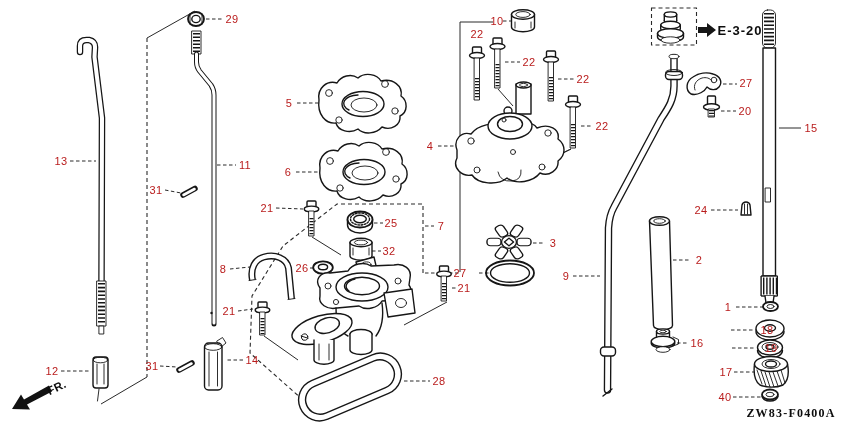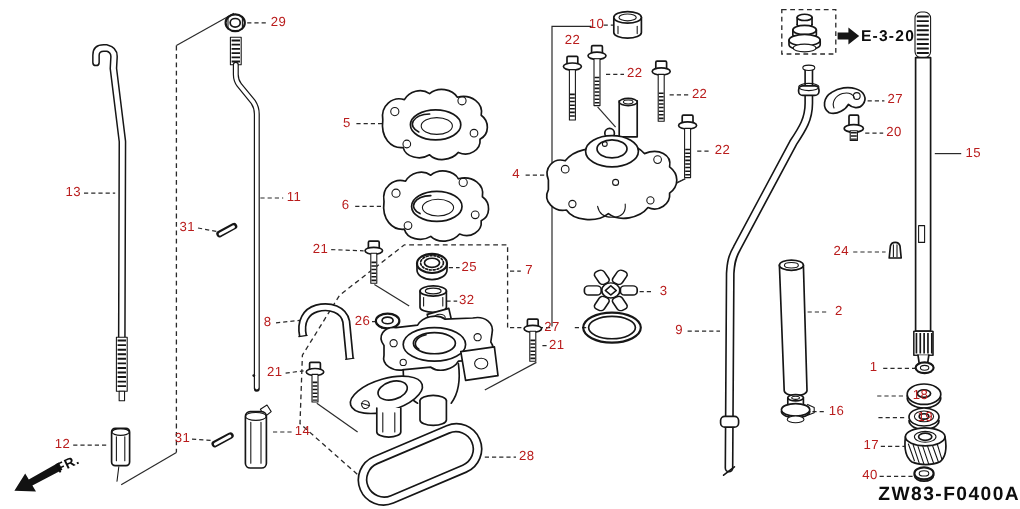--- a/index.html
+++ b/index.html
@@ -5,21 +5,21 @@
   html,body{margin:0;padding:0;background:#fff;}
   .stage{position:relative;width:850px;height:424px;background:#fff;overflow:hidden;
          font-family:"Liberation Sans",sans-serif;}
   .stage svg{position:absolute;left:0;top:0;}
   #labels-layer{position:absolute;left:0;top:0;width:850px;height:424px;z-index:5;}
   .callout{position:absolute;transform:translate(-50%,-50%);font-weight:400;font-size:11px;
            color:#b91c1c;letter-spacing:.3px;white-space:nowrap;line-height:1;}
   .ann{position:absolute;transform:translate(-50%,-50%);font-weight:700;color:#0d0d0d;
        white-space:nowrap;line-height:1;}
   .ann-ref{font-size:13px;letter-spacing:1px;}
-  .ann-code{font-size:16px;letter-spacing:1.2px;}
+  .ann-code{font-size:12px;letter-spacing:1.2px;font-family:Liberation Serif, serif;}
   .ann-fr{font-size:11.5px;letter-spacing:.5px;}
   
   .s{stroke:#161616;stroke-width:1.4;fill:none;stroke-linecap:round;stroke-linejoin:round;}
   .sf{stroke:#161616;stroke-width:1.4;fill:#fff;stroke-linecap:round;stroke-linejoin:round;}
   .thin{stroke-width:.9;}
   .bold{stroke-width:1.8;}
   .lead{stroke:#2a2a2a;stroke-width:1;fill:none;stroke-dasharray:3.5 2.5;}
   .sol{stroke:#2a2a2a;stroke-width:1;fill:none;}
   .dash{stroke:#2a2a2a;stroke-width:1.1;fill:none;stroke-dasharray:4 3;}
 </style>

